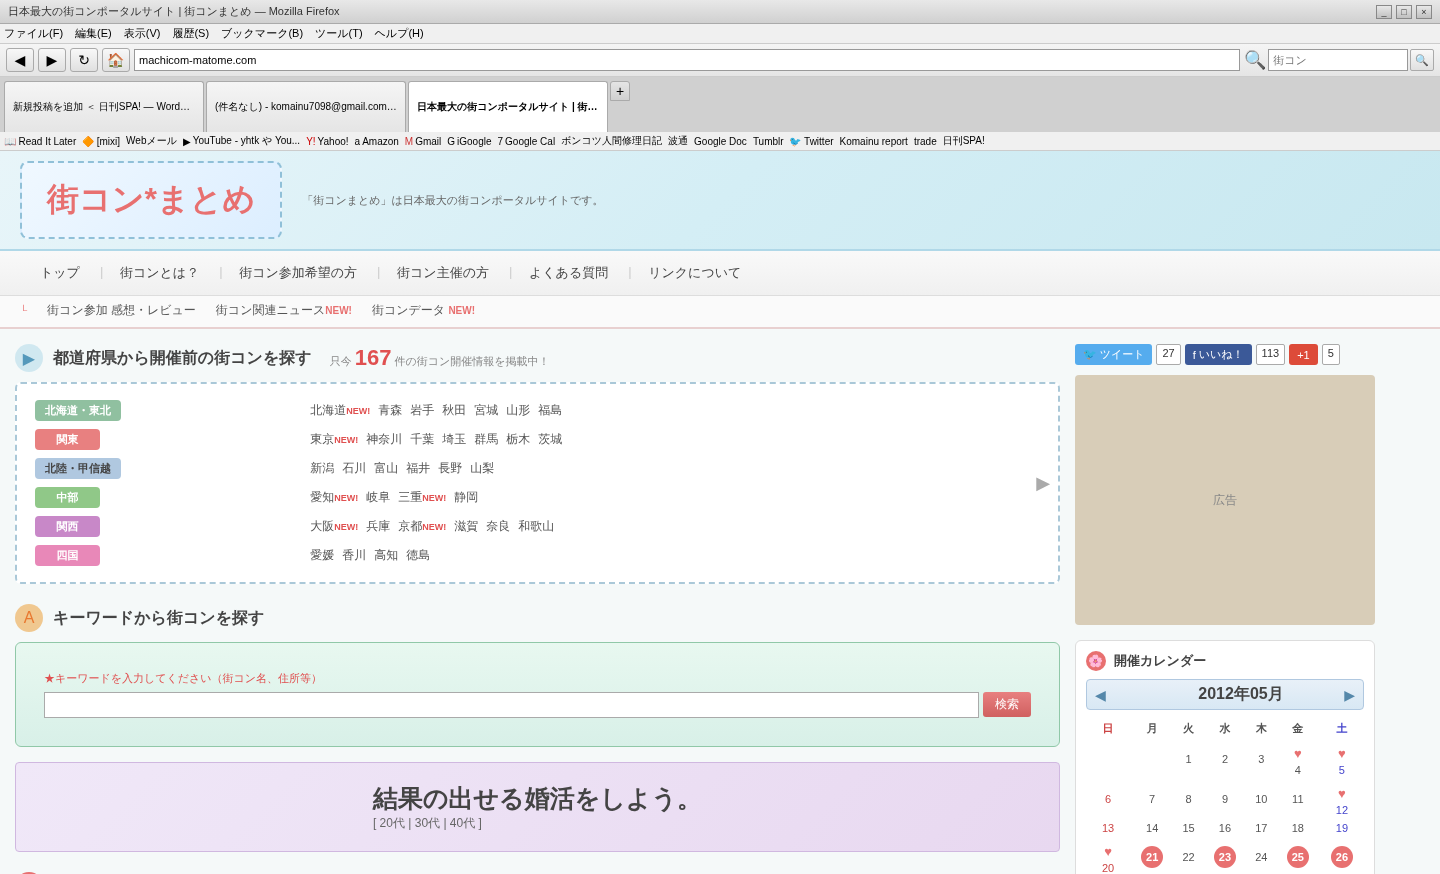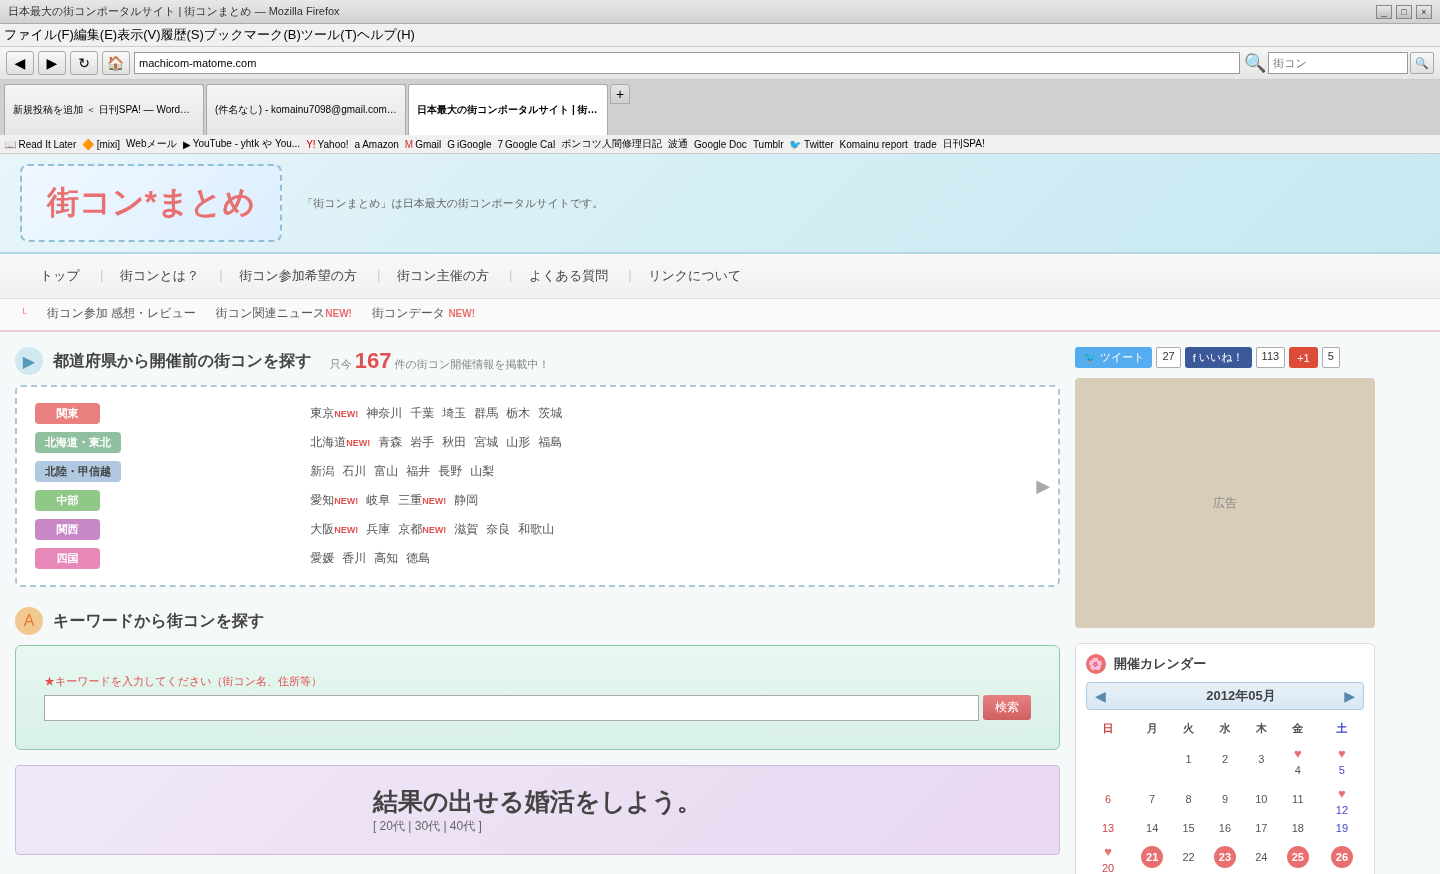--- a/index.html
+++ b/index.html
@@ -23,23 +23,23 @@
       background: linear-gradient(to bottom, #e8e8e8, #c0c0c0);
       border: 1px solid #888;
       font-size: 9px;
       display: flex; align-items: center; justify-content: center;
       cursor: pointer;
     }
 
     .browser-menubar {
       background: #f0f0f0;
       padding: 2px 4px;
-      font-size: 13px;
-      display: flex;
-      gap: 0;
+      font-size: 11px;
+      display: flex;
+      gap: 12px;
       border-bottom: 1px solid #ccc;
     }
     .browser-menubar span { cursor: pointer; }
 
     .browser-toolbar {
       background: linear-gradient(to bottom, #f5f5f5, #e5e5e5);
       padding: 4px 6px;
       display: flex;
       align-items: center;
       gap: 4px;
@@ -457,21 +457,21 @@
       padding: 4px 8px;
       margin-bottom: 8px;
     }
     .cal-nav-btn {
       background: none;
       border: none;
       cursor: pointer;
       font-size: 14px;
       color: #5588aa;
     }
-    .cal-month { font-size: 13px; font-weight: bold; color: #444; margin-left: 32px; }
+    .cal-month { font-size: 16px; font-weight: bold; color: #444; margin-left: 32px; }
 
     .calendar-grid { width: 100%; border-collapse: collapse; }
     .calendar-grid th {
       text-align: center;
       font-size: 11px;
       padding: 3px;
       color: #555;
     }
     .calendar-grid th.sun { color: #cc4444; }
     .calendar-grid th.sat { color: #4444cc; }
@@ -648,44 +648,44 @@
           <span class="count-num">167</span>
           <span>件の街コン開催情報を掲載中！</span>
         </span>
       </div>
 
       <div class="pref-search-box">
         <span class="scroll-arrow">▶</span>
         <table class="pref-table">
           <tbody>
               <tr>
+            <td><span class="region-label region-hokkaido">北海道・東北</span></td>
+            <td>
+              <div class="pref-links">
+                <span class="pref-link">北海道<span class="new-badge">NEW!</span></span>
+                <span class="pref-link">青森</span>
+                <span class="pref-link">岩手</span>
+                <span class="pref-link">秋田</span>
+                <span class="pref-link">宮城</span>
+                <span class="pref-link">山形</span>
+                <span class="pref-link">福島</span>
+              </div>
+            </td>
+          </tr>
+          <tr>
             <td><span class="region-label region-kanto">関東</span></td>
             <td>
               <div class="pref-links">
                 <span class="pref-link">東京<span class="new-badge">NEW!</span></span>
                 <span class="pref-link">神奈川</span>
                 <span class="pref-link">千葉</span>
                 <span class="pref-link">埼玉</span>
                 <span class="pref-link">群馬</span>
                 <span class="pref-link">栃木</span>
                 <span class="pref-link">茨城</span>
-              </div>
-            </td>
-          </tr>
-          <tr>
-            <td><span class="region-label region-hokkaido">北海道・東北</span></td>
-            <td>
-              <div class="pref-links">
-                <span class="pref-link">北海道<span class="new-badge">NEW!</span></span>
-                <span class="pref-link">青森</span>
-                <span class="pref-link">岩手</span>
-                <span class="pref-link">秋田</span>
-                <span class="pref-link">宮城</span>
-                <span class="pref-link">山形</span>
-                <span class="pref-link">福島</span>
               </div>
             </td>
           </tr>
           <tr>
             <td><span class="region-label region-hokuriku">北陸・甲信越</span></td>
             <td>
               <div class="pref-links">
                 <span class="pref-link">新潟</span>
                 <span class="pref-link">石川</span>
                 <span class="pref-link">富山</span>

